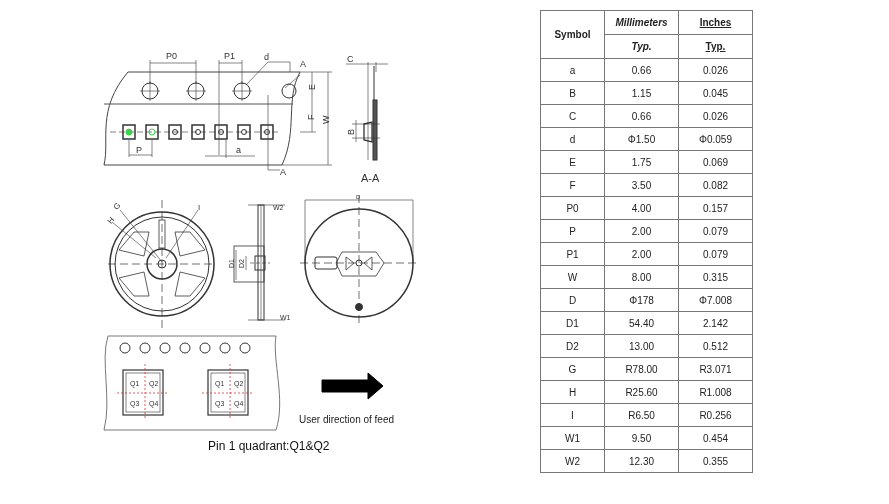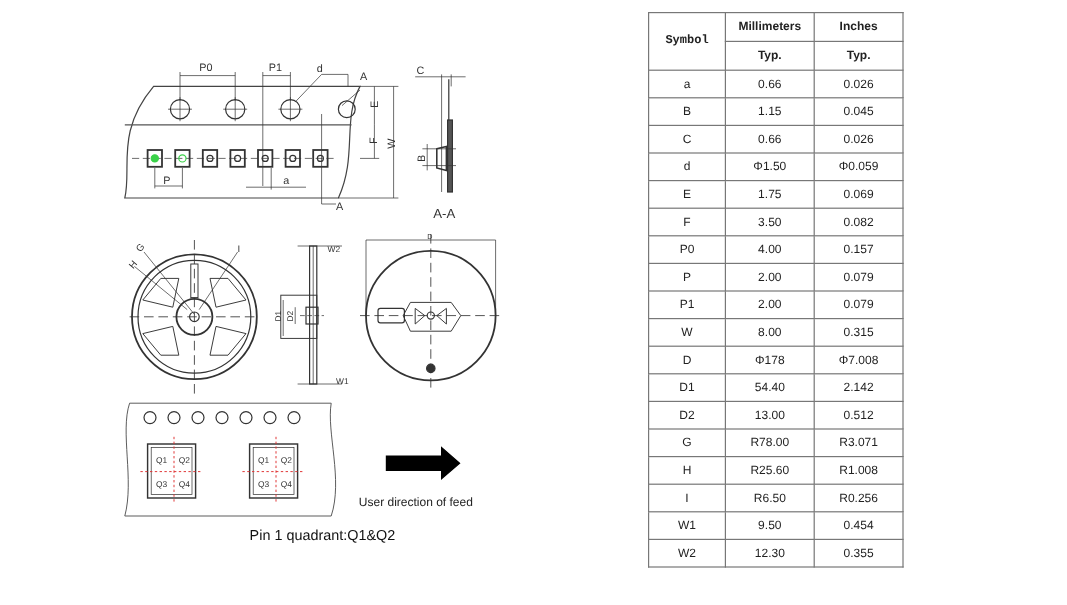--- a/index.html
+++ b/index.html
@@ -2,21 +2,21 @@
 <html><head>
 <meta charset="utf-8">
 <style>
   html,body{margin:0;padding:0;background:#fff;}
   body{width:889px;height:504px;position:relative;overflow:hidden;font-family:"Liberation Sans",sans-serif;color:#222;}
   .drawing{position:absolute;left:0;top:0;width:520px;height:504px;}
   .dtext{font-family:"Liberation Sans",sans-serif;fill:#333;}
   table.spec{position:absolute;left:540px;top:10px;border-collapse:collapse;font-size:10px;}
   table.spec td, table.spec th{border:1px solid #777;text-align:center;padding:0;height:22px;}
   table.spec th{font-weight:bold;font-size:10px;}
-  .c1{width:63px;font-family:Liberation Mono, monospace;} .c2{width:73px;} .c3{width:73px;}
+  .c1{width:63px;} .c2{width:73px;font-style:italic;} .c3{width:73px;text-decoration:underline;}
   .caption{position:absolute;font-size:12px;color:#111;}
   .feed{position:absolute;left:299px;top:402px;font-size:10px;color:#222;margin-top:12px;}
 </style>
 </head>
 <body>
 
 <svg class="drawing" viewBox="0 0 520 504" width="520" height="504" stroke="#333" fill="none" stroke-width="1">
 
   <g>
     <path d="M126,72 L330,72 L330,165 L278,165 C290,140 270,110 290,72" stroke="none"></path>

